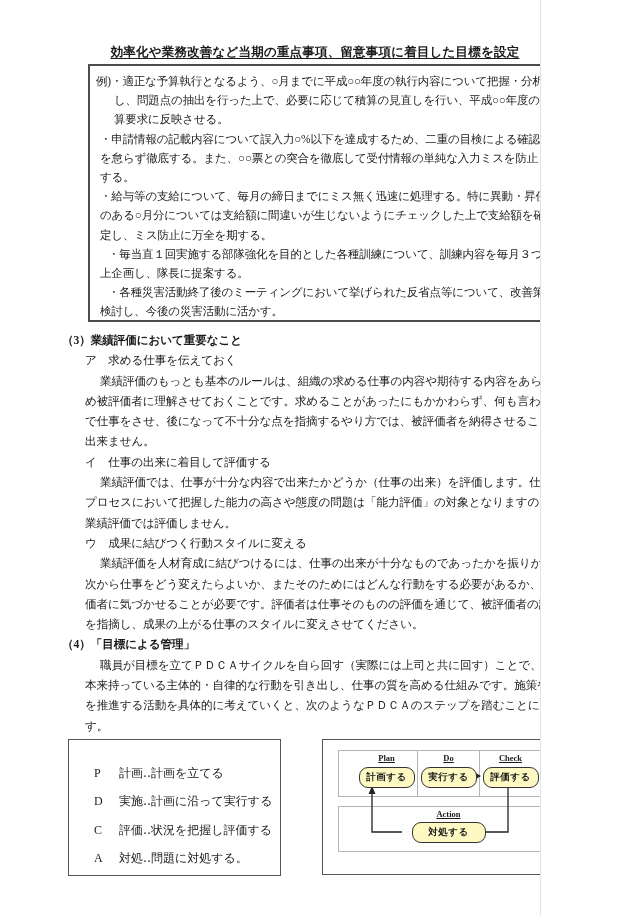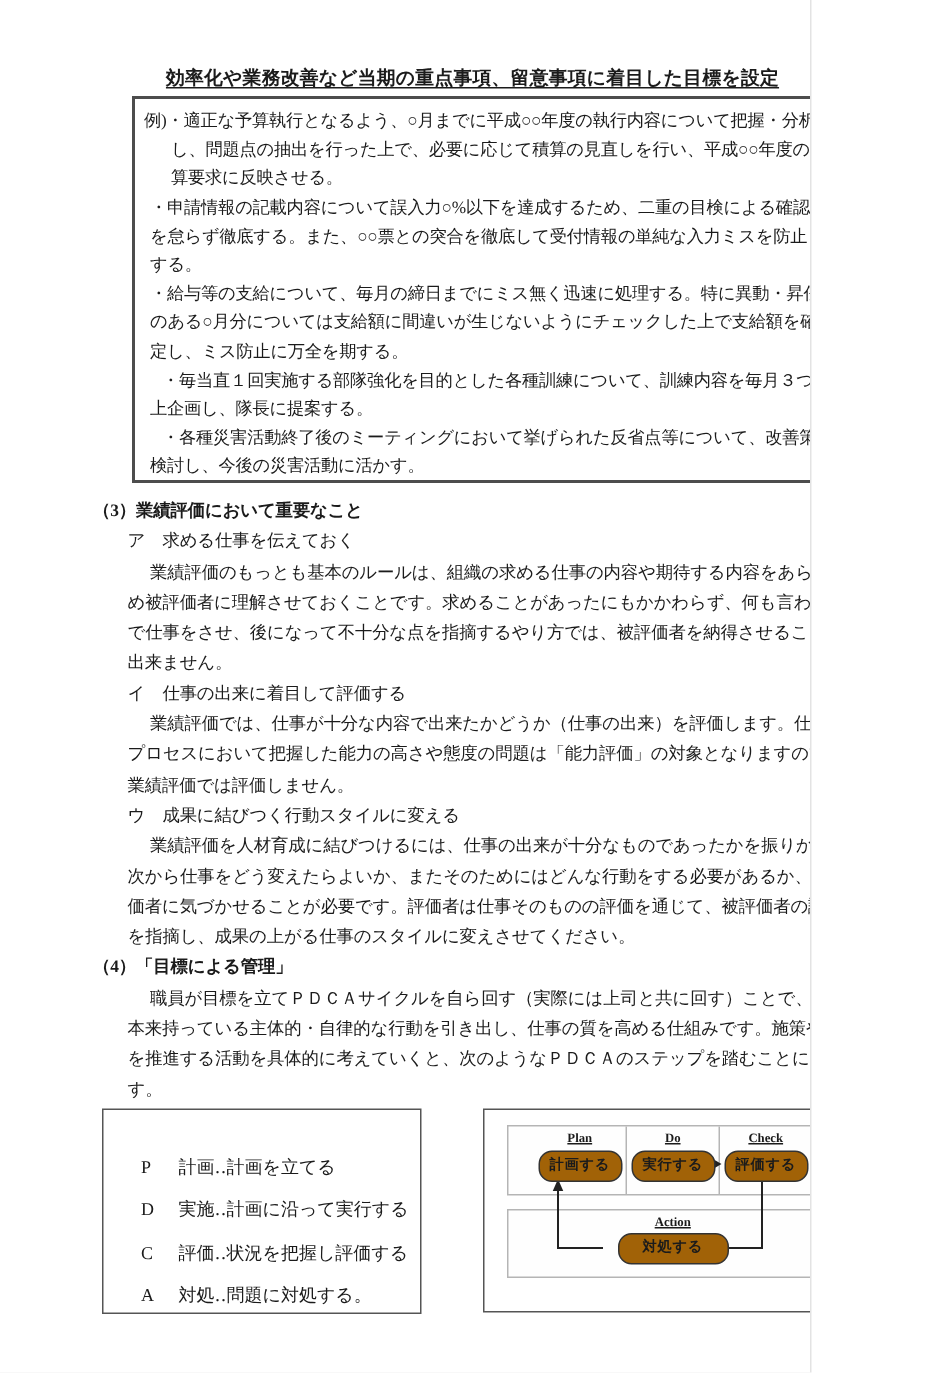--- a/index.html
+++ b/index.html
@@ -28,40 +28,40 @@
   .sections {
     position:absolute; top:331px; left:62px; width:526px;
     font-size:11.6px; line-height:20.3px; letter-spacing:-0.1px;
   }
   .h   { white-space:pre-line;font-weight:bold; }
   .sub { padding-left:23px; white-space:pre-line; }
   .body{ padding-left:23px; text-indent:15px; white-space:pre-line; }
 
   .pdca-list-box {
     position:absolute; top:739px; left:68px; width:213px; height:137px;
-    border:1px solid #555; padding-top:24px; font-size:12px;
+    border:1px solid #555; padding-top:19px; font-size:12px;
   }
   .pl-row { padding-left:25px; line-height:28.4px; white-space:nowrap; }
   .pl-letter { display:inline-block; width:25px; }
 
   .pdca-diagram-box {
     position:absolute; top:739px; left:322px; width:234px; height:136px;
     border:1px solid #555; background:#fff;
   }
   .strip { position:absolute; border:1px solid #b5b5b5; background:#fefefe;padding-left:17px; }
   .strip-top { left:15px; top:10px; width:204px; height:47px; display:flex; }
   .cell { flex:1 1 0; border-right:1px solid #b5b5b5; position:relative; }
   .cell:last-child { border-right:none; }
   .dlabel {
     text-align:center; font-size:8.5px; font-weight:bold; line-height:11px;
     padding-top:2px; text-decoration:underline; letter-spacing:0;
   }
   .dround {
     margin:3px auto 0; width:56px; height:21px; border:1px solid #333;
-    border-radius:9px; background:#a16207; text-align:center; line-height:19px;
+    border-radius:9px; background:#fef9c3; text-align:center; line-height:19px;
     font-size:9.5px; font-weight:bold; letter-spacing:0.5px; position:relative; z-index:2;
   }
   .strip-bottom { left:15px; top:66px; width:204px; height:46px; }
   .action-round { width:74px; margin-top:2px; }
   .dlines { position:absolute; left:0; top:0; z-index:1; pointer-events:none; }
 </style>
 </head>
 <body>
 
 <div class="page">

